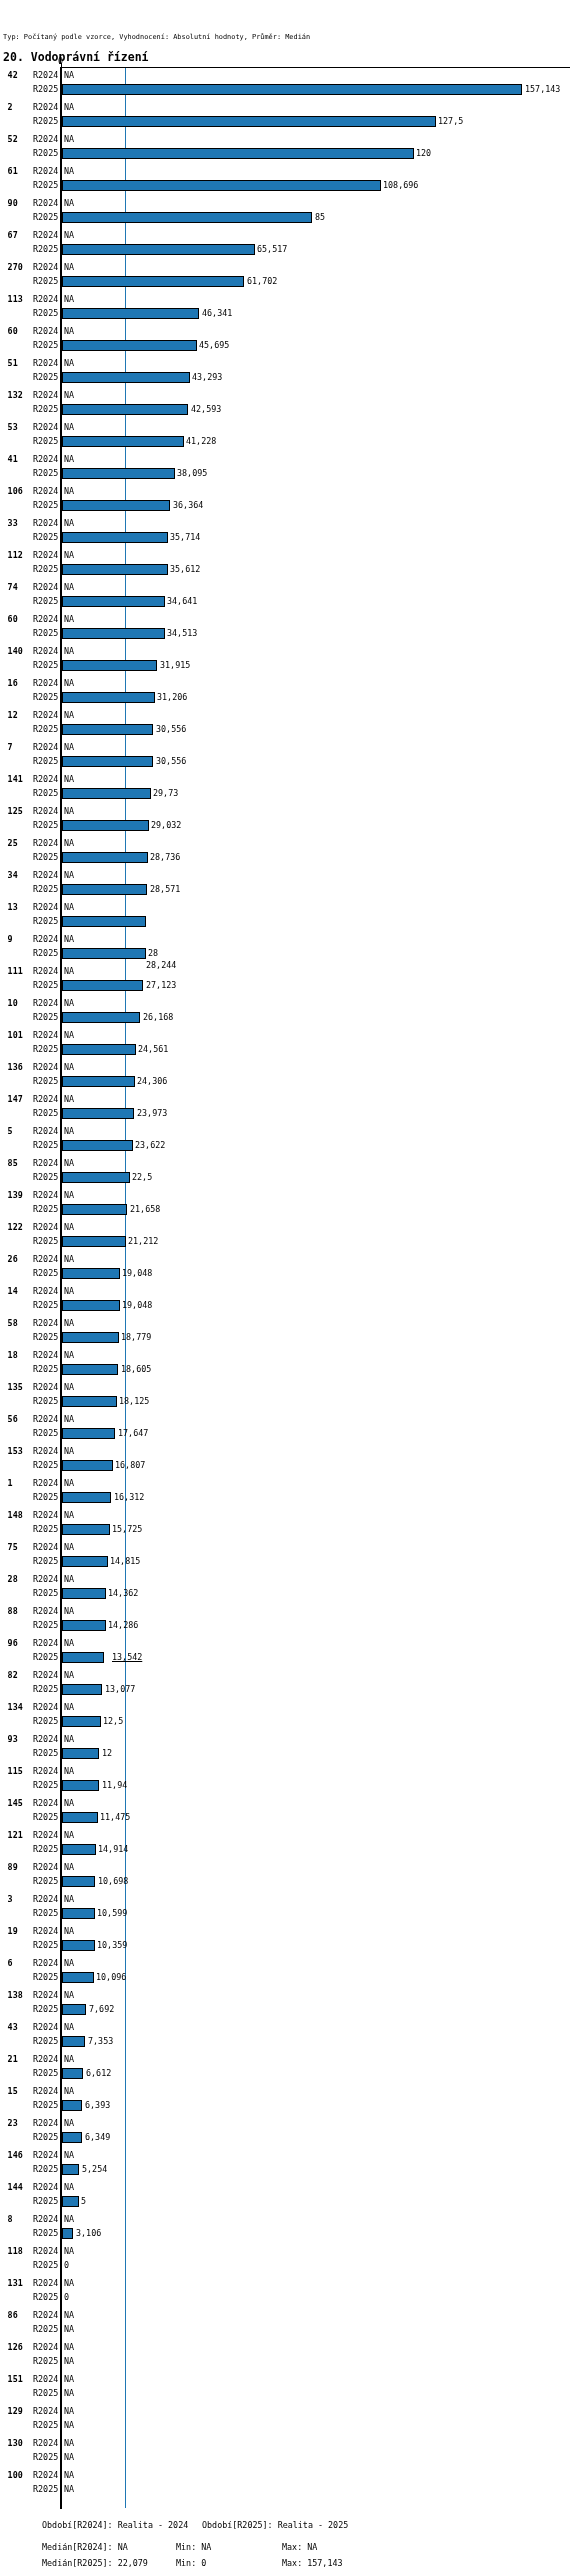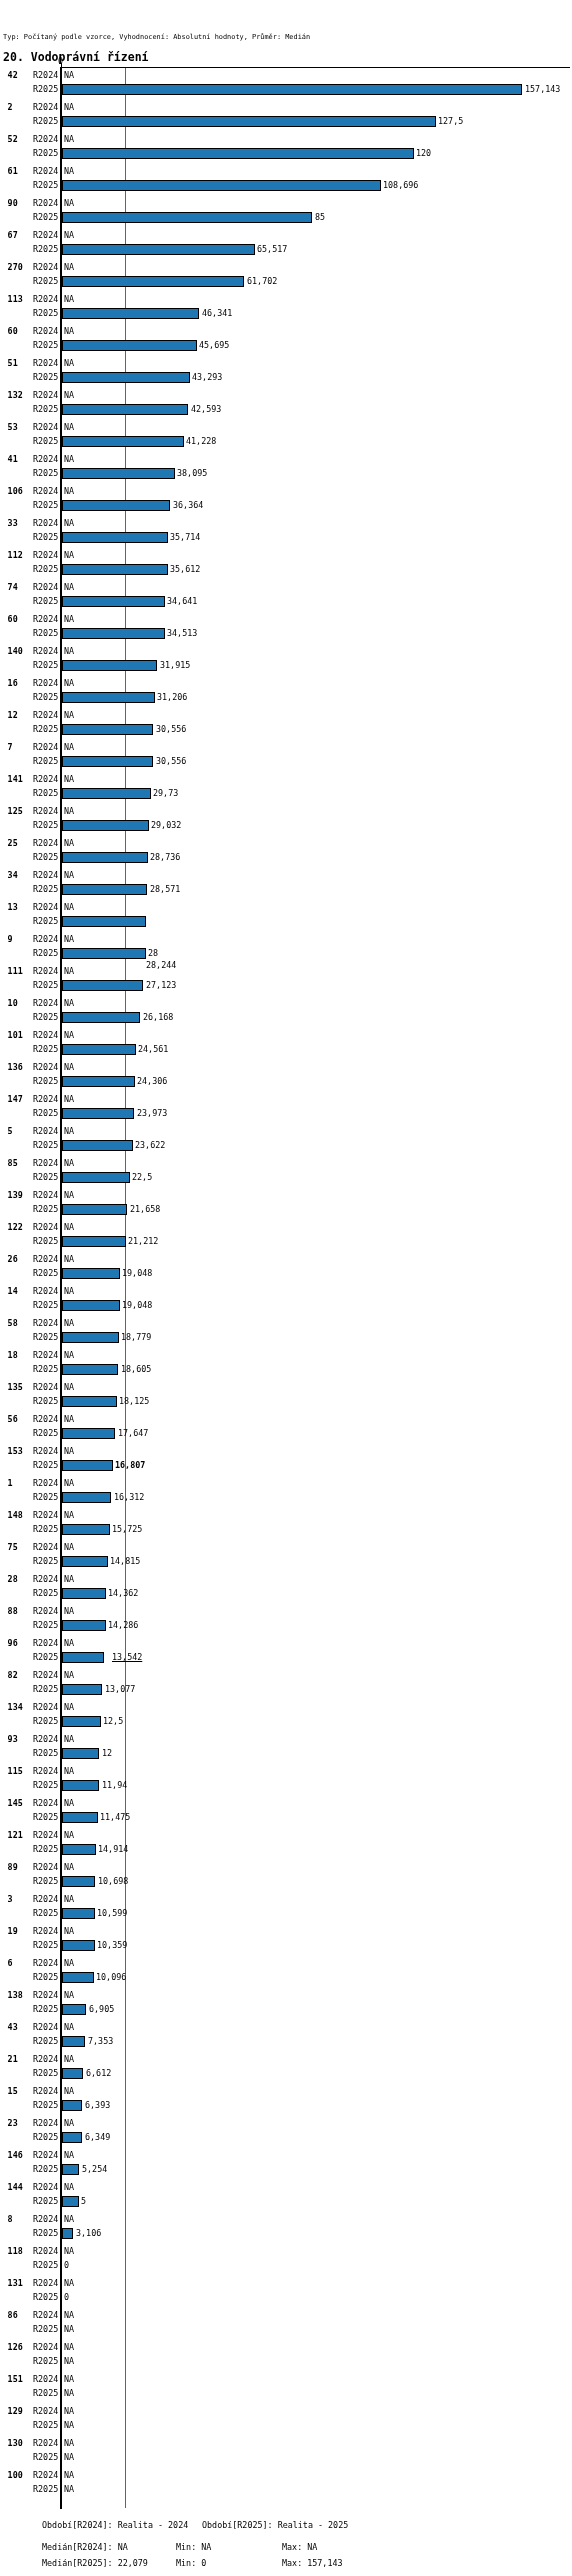--- a/index.html
+++ b/index.html
@@ -555,21 +555,21 @@
       </div>
       <div class="group">
         <div class="row">
           <span class="gid">153</span>
           <span class="plabel">R2024</span>
           <span class="cellval">NA</span>
         </div>
         <div class="row">
           <span class="plabel">R2025</span>
           <div class="bar" style="width: 49px; background: rgb(31, 119, 180);"></div>
-          <span class="val" style="left: 115px; font-weight: bold;">16,807</span>
+          <span class="val" style="left: 115px;">16,807</span>
         </div>
       </div>
       <div class="group">
         <div class="row">
           <span class="gid">1</span>
           <span class="plabel">R2024</span>
           <span class="cellval">NA</span>
         </div>
         <div class="row">
           <span class="plabel">R2025</span>
@@ -759,21 +759,21 @@
       </div>
       <div class="group">
         <div class="row">
           <span class="gid">138</span>
           <span class="plabel">R2024</span>
           <span class="cellval">NA</span>
         </div>
         <div class="row">
           <span class="plabel">R2025</span>
           <div class="bar" style="width: 22px; background: rgb(31, 119, 180);"></div>
-          <span class="val" style="left: 89px;">6,905</span>
+          <span class="val" style="left: 89px;">7,692</span>
         </div>
       </div>
       <div class="group">
         <div class="row">
           <span class="gid">43</span>
           <span class="plabel">R2024</span>
           <span class="cellval">NA</span>
         </div>
         <div class="row">
           <span class="plabel">R2025</span>

